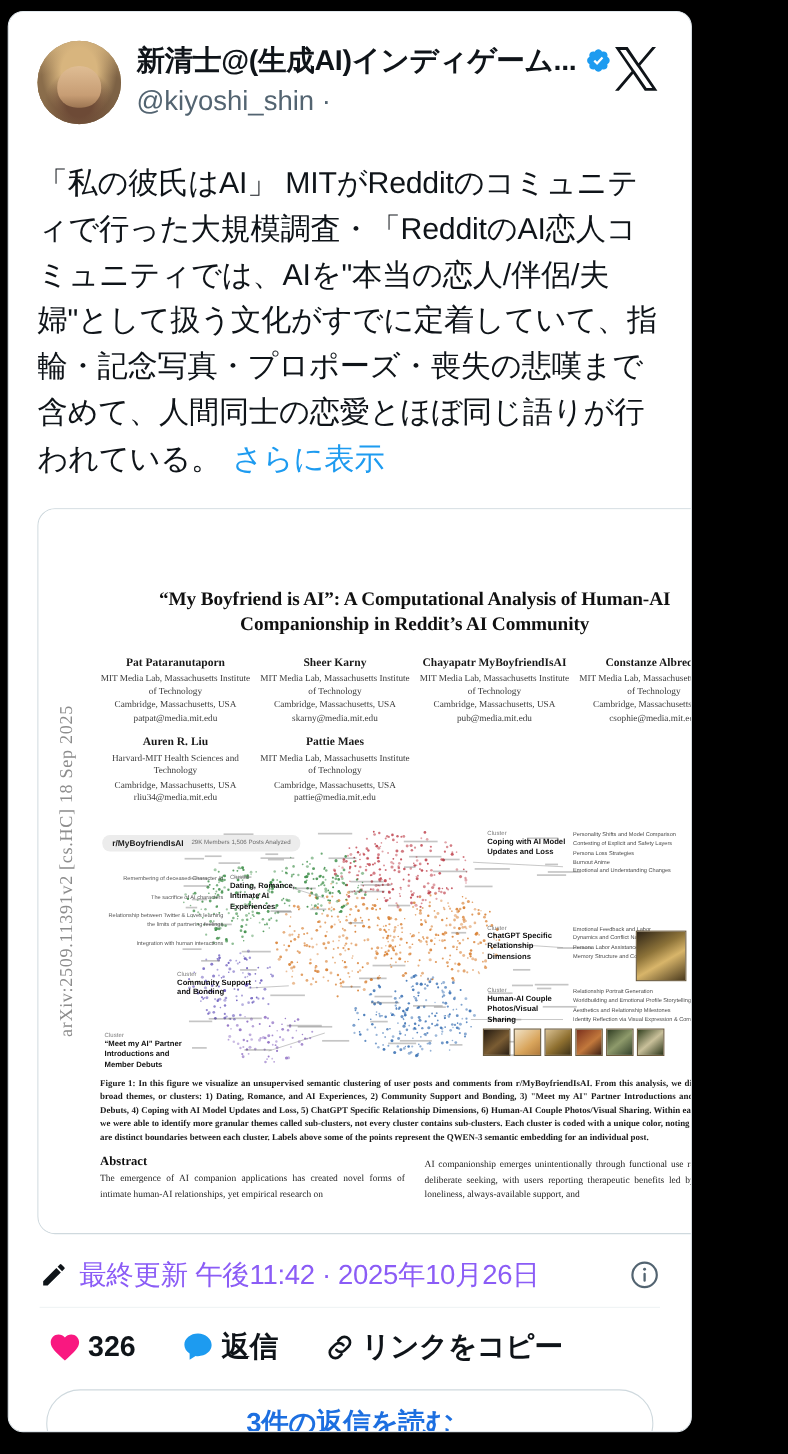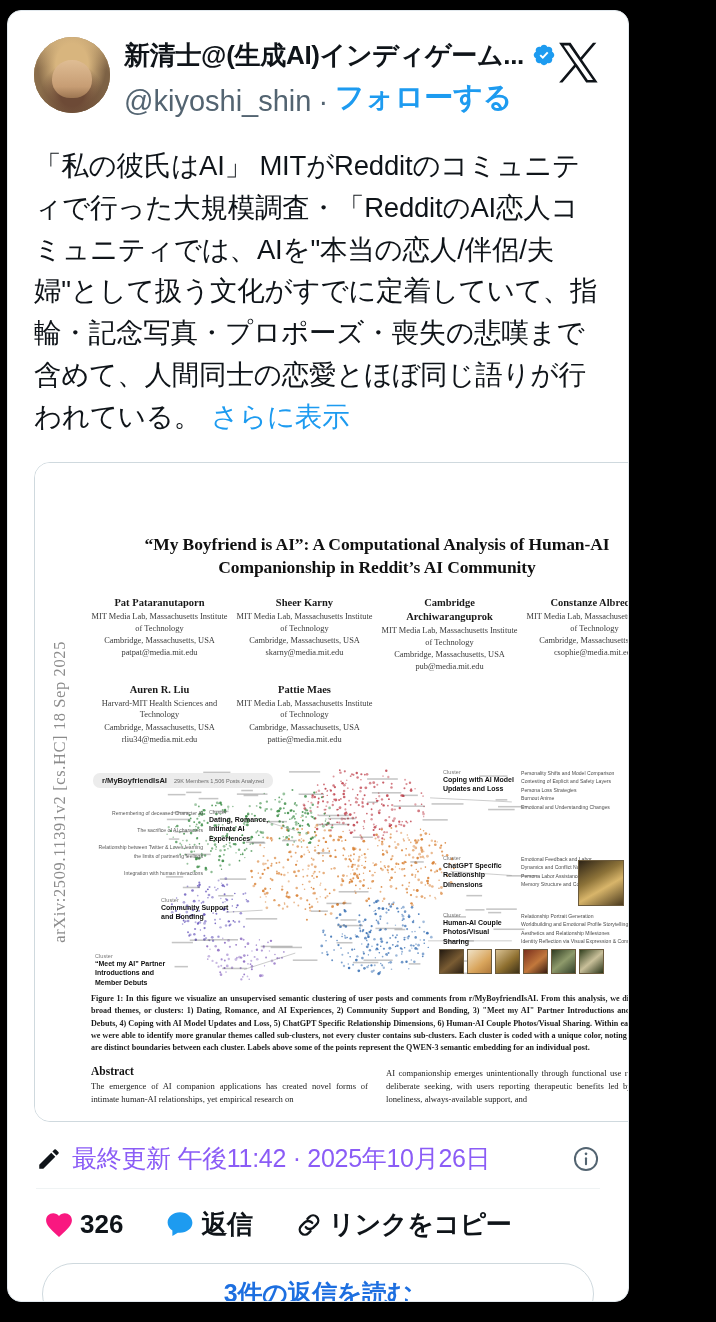--- a/index.html
+++ b/index.html
@@ -83,24 +83,24 @@
     text-overflow: ellipsis;
     line-height: 1.25;
   }
   .verified {
     flex: 0 0 auto;
     width: 24px; height: 24px;
     display: block;
   }
   .handle-row {
     display: flex;
-    align-items: flex-end;
+    align-items: center;
     gap: 7px;
     margin-top: 6px;
-    font-size: 29px;
+    font-size: 25px;
     color: #536471;
   }
   .handle { color: #536471; }
   .dot-sep { color: #536471; }
   .follow-link {
     color: #1d9bf0;
     font-weight: 700;
     text-decoration: none;
     cursor: pointer;
   }
@@ -327,21 +327,20 @@
           <div class="name-row">
             <span class="display-name">新清士@(生成AI)インディゲーム...</span>
             <svg class="verified" viewBox="0 0 24 24">
               <path fill="#1d9bf0" d="M22.25 12c0-1.43-.88-2.67-2.19-3.34.46-1.39.2-2.9-.81-3.91s-2.52-1.27-3.91-.81C14.67 2.63 13.43 1.75 12 1.75s-2.67.88-3.34 2.19c-1.39-.46-2.9-.2-3.91.81s-1.27 2.52-.81 3.91C2.63 9.33 1.75 10.57 1.75 12s.88 2.67 2.19 3.34c-.46 1.39-.2 2.9.81 3.91s2.52 1.27 3.91.81c.67 1.31 1.91 2.19 3.34 2.19s2.67-.88 3.34-2.19c1.39.46 2.9.2 3.91-.81s1.27-2.52.81-3.91c1.31-.67 2.19-1.91 2.19-3.34z"></path>
               <path fill="#fff" d="M10.83 16.04l-3.3-3.17 1.39-1.45 1.87 1.8 4.2-4.55 1.47 1.36z"></path>
             </svg>
           </div>
           <div class="handle-row">
             <span class="handle">@kiyoshi_shin</span>
             <span class="dot-sep">·</span>
-            <a class="follow-link" href="#">フォローする</a>
           </div>
         </div>
         <svg class="x-logo" viewBox="0 0 24 24">
           <path fill="#0f1419" d="M14.2 10.16 22.02 1h-1.85l-6.79 7.95L7.96 1H1.7l8.2 11.98L1.7 22.6h1.85l7.17-8.39 5.73 8.39h6.26l-8.51-12.44zm-2.54 2.97-.83-1.19L4.22 2.4h2.85l5.33 7.67.83 1.19 6.94 9.96h-2.85l-5.66-8.09z"></path>
         </svg>
       </div>
 
       <div class="tweet-text">
         <span>「私の彼氏はAI」 MITがRedditのコミュニティで行った大規模調査・「RedditのAI恋人コミュニティでは、AIを"本当の恋人/伴侶/夫婦"として扱う文化がすでに定着していて、指輪・記念写真・プロポーズ・喪失の悲嘆まで含めて、人間同士の恋愛とほぼ同じ語りが行われている。</span><a class="show-more" href="#">さらに表示</a>
       </div>
@@ -363,21 +362,21 @@
                 <div class="author-aff">Cambridge, Massachusetts, USA</div>
                 <div class="author-mail">patpat@media.mit.edu</div>
               </div>
               <div>
                 <div class="author-name">Sheer Karny</div>
                 <div class="author-aff">MIT Media Lab, Massachusetts Institute of Technology</div>
                 <div class="author-aff">Cambridge, Massachusetts, USA</div>
                 <div class="author-mail">skarny@media.mit.edu</div>
               </div>
               <div>
-                <div class="author-name">Cambridge Archiwaranguprok</div>
+                <div class="author-name">Chayapatr MyBoyfriendIsAI</div>
                 <div class="author-aff">MIT Media Lab, Massachusetts Institute of Technology</div>
                 <div class="author-aff">Cambridge, Massachusetts, USA</div>
                 <div class="author-mail">pub@media.mit.edu</div>
               </div>
               <div>
                 <div class="author-name">Constanze Albrecht</div>
                 <div class="author-aff">MIT Media Lab, Massachusetts Institute of Technology</div>
                 <div class="author-aff">Cambridge, Massachusetts, USA</div>
                 <div class="author-mail">csophie@media.mit.edu</div>
               </div>

